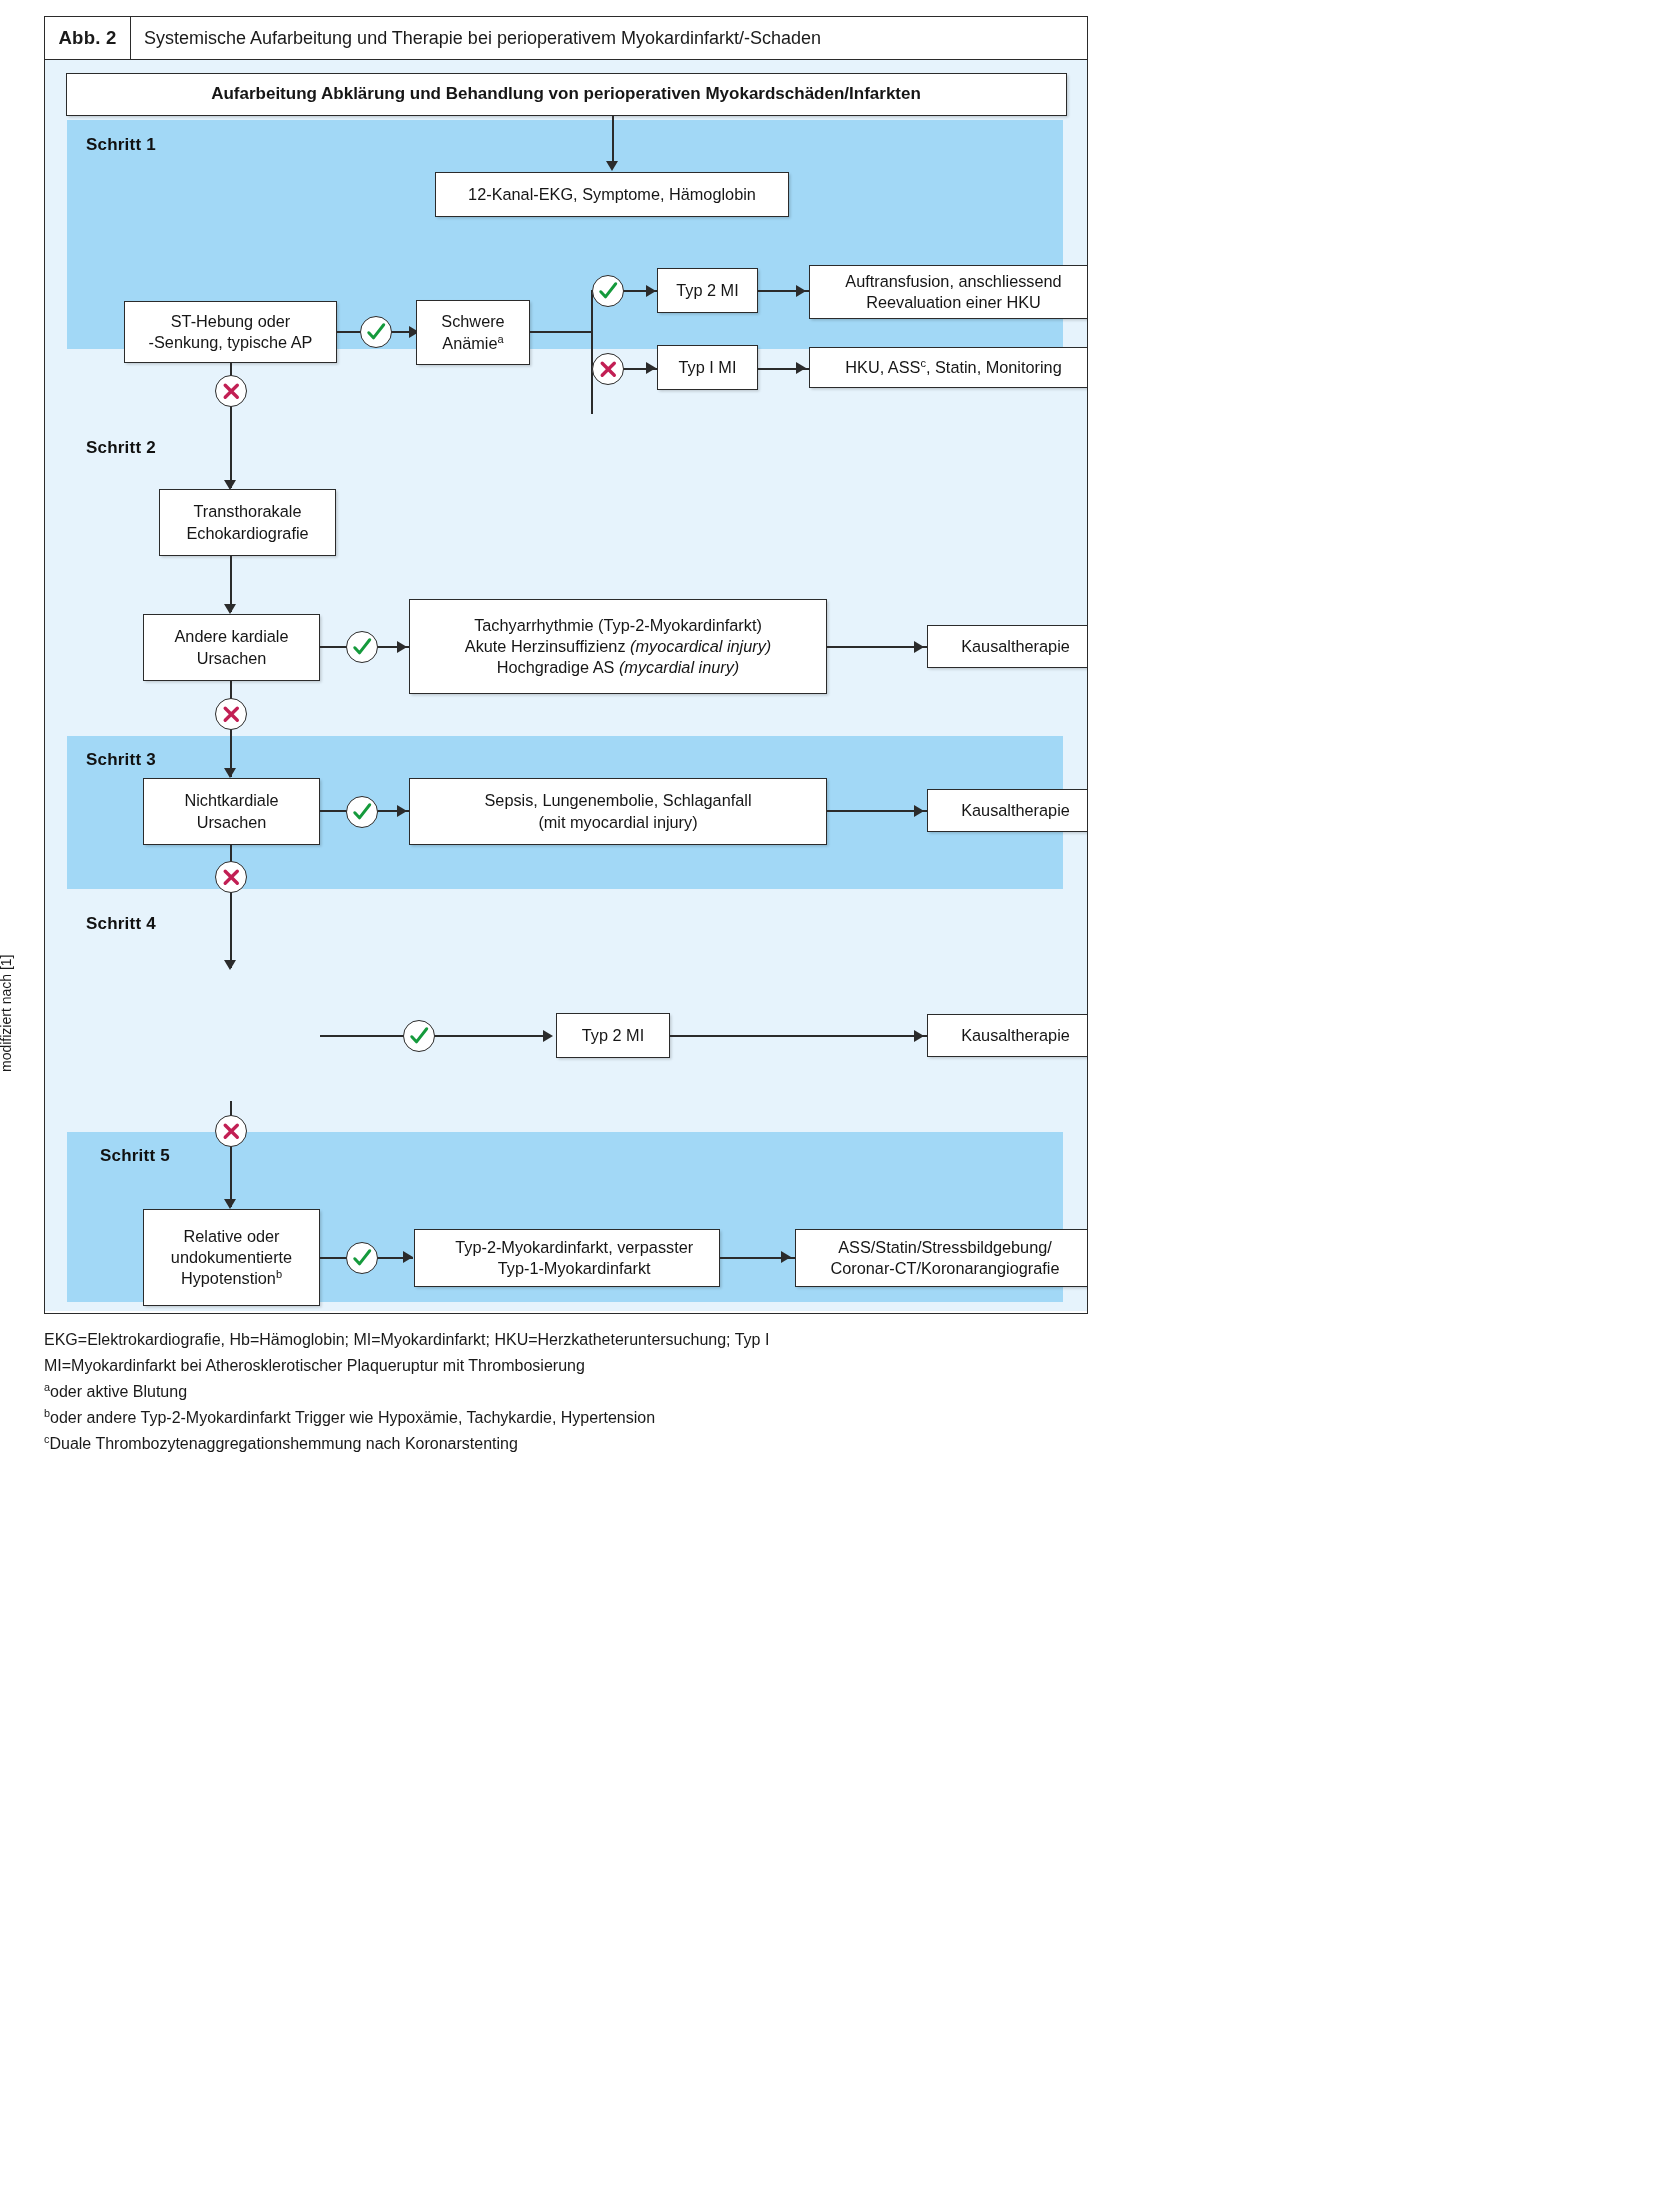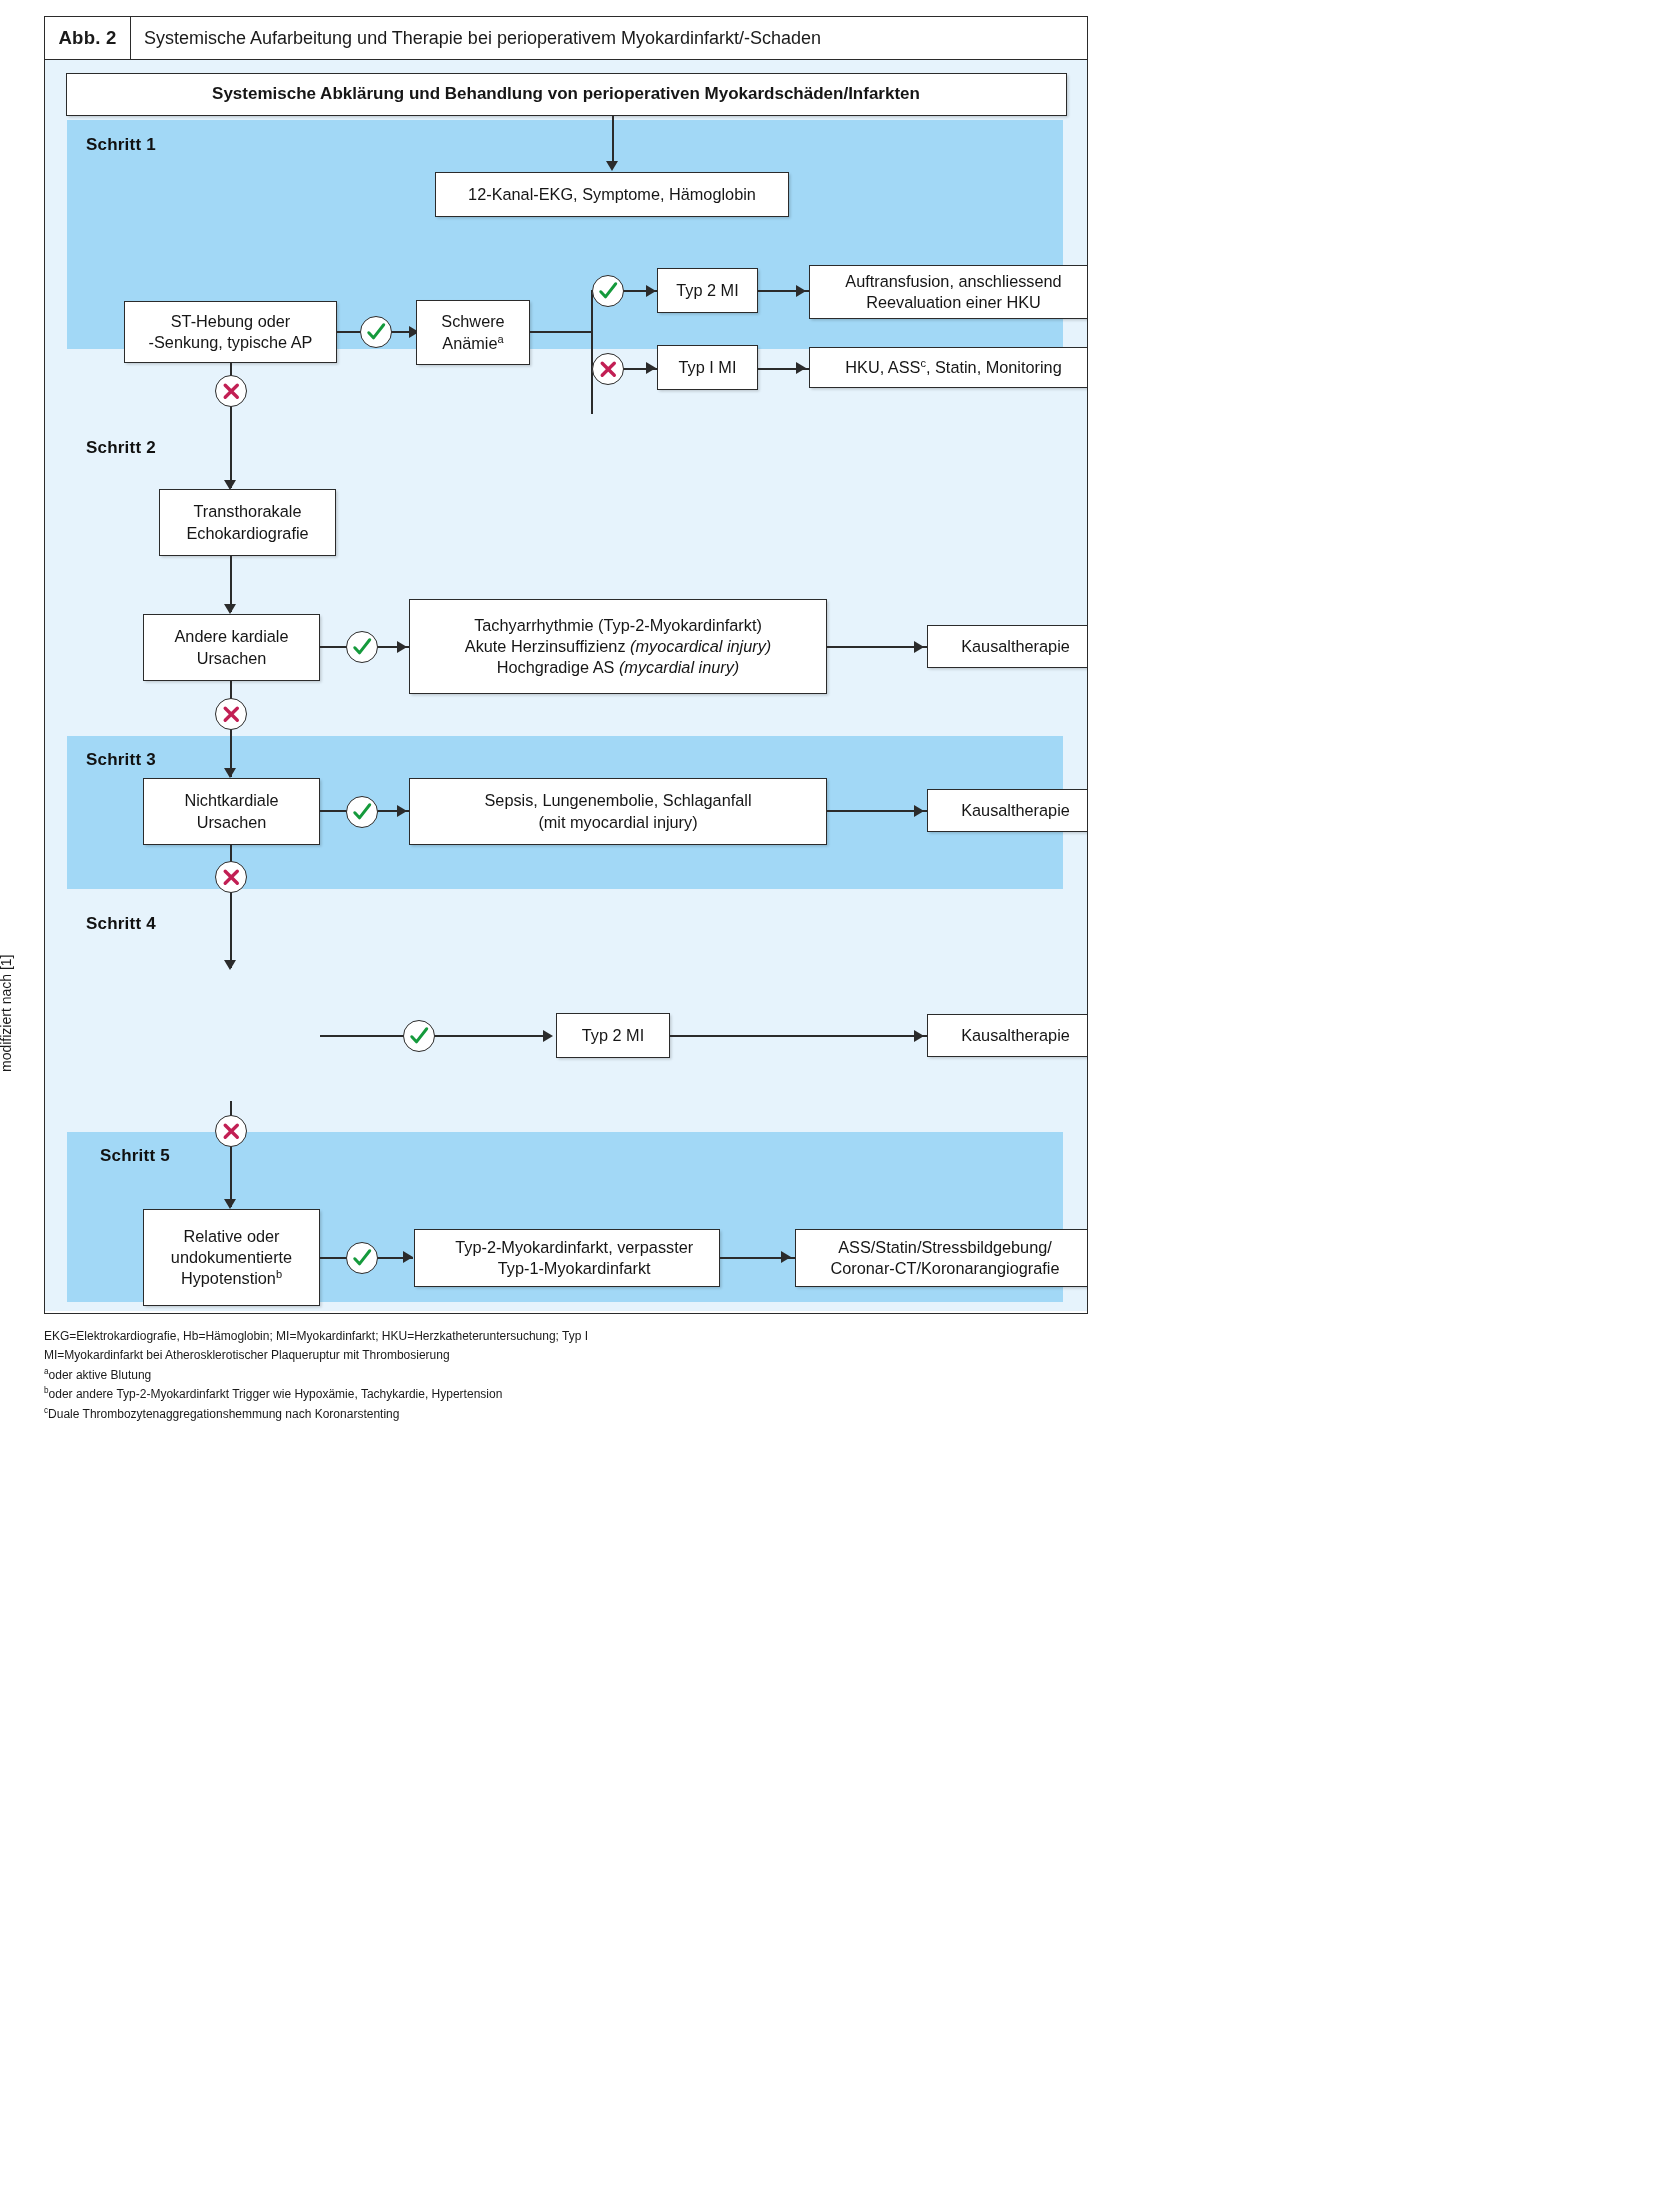--- a/index.html
+++ b/index.html
@@ -145,21 +145,21 @@
     color:#1a1a1a;
     white-space:nowrap;
   }
 
   
   #footnotes{
     position:absolute;
     left:44px;
     top:1327px;
     width:1053px;
-    font-size:12px;
+    font-size:16px;
     line-height:1.62;
     color:#1a1a1a;
   }
   #footnotes div{white-space:nowrap;}
 </style>
 </head>
 <body>
 
 <div class="page">
 
@@ -172,21 +172,21 @@
       <div id="caption-text">Systemische Aufarbeitung und Therapie bei perioperativem Myokardinfarkt/-Schaden</div>
     </div>
 
     <div id="canvas">
 
       <div class="band" style="top:60px;height:229px;"></div>
       <div class="band" style="top:676px;height:153px;"></div>
       <div class="band" style="top:1072px;height:170px;"></div>
 
       <div class="node bold" style="left:20.5px;top:13px;width:1001px;height:43px;">
-        <span class="lines">Systemische Abklärung und Behandlung von perioperativen Myokardschäden/Infarkten</span>
+        <span class="lines">Aufarbeitung Abklärung und Behandlung von perioperativen Myokardschäden/Infarkten</span>
       </div>
 
       <div class="step-label" style="left:41px;top:75px;">Schritt 1</div>
       <div class="step-label" style="left:41px;top:378px;">Schritt 2</div>
       <div class="step-label" style="left:41px;top:690px;">Schritt 3</div>
       <div class="step-label" style="left:41px;top:854px;">Schritt 4</div>
       <div class="step-label" style="left:55px;top:1086px;">Schritt 5</div>
 
       <div class="ln vln" style="left:567px;top:56px;height:48px;"></div>
       <div class="arrow-d" style="left:561px;top:101px;"></div>

